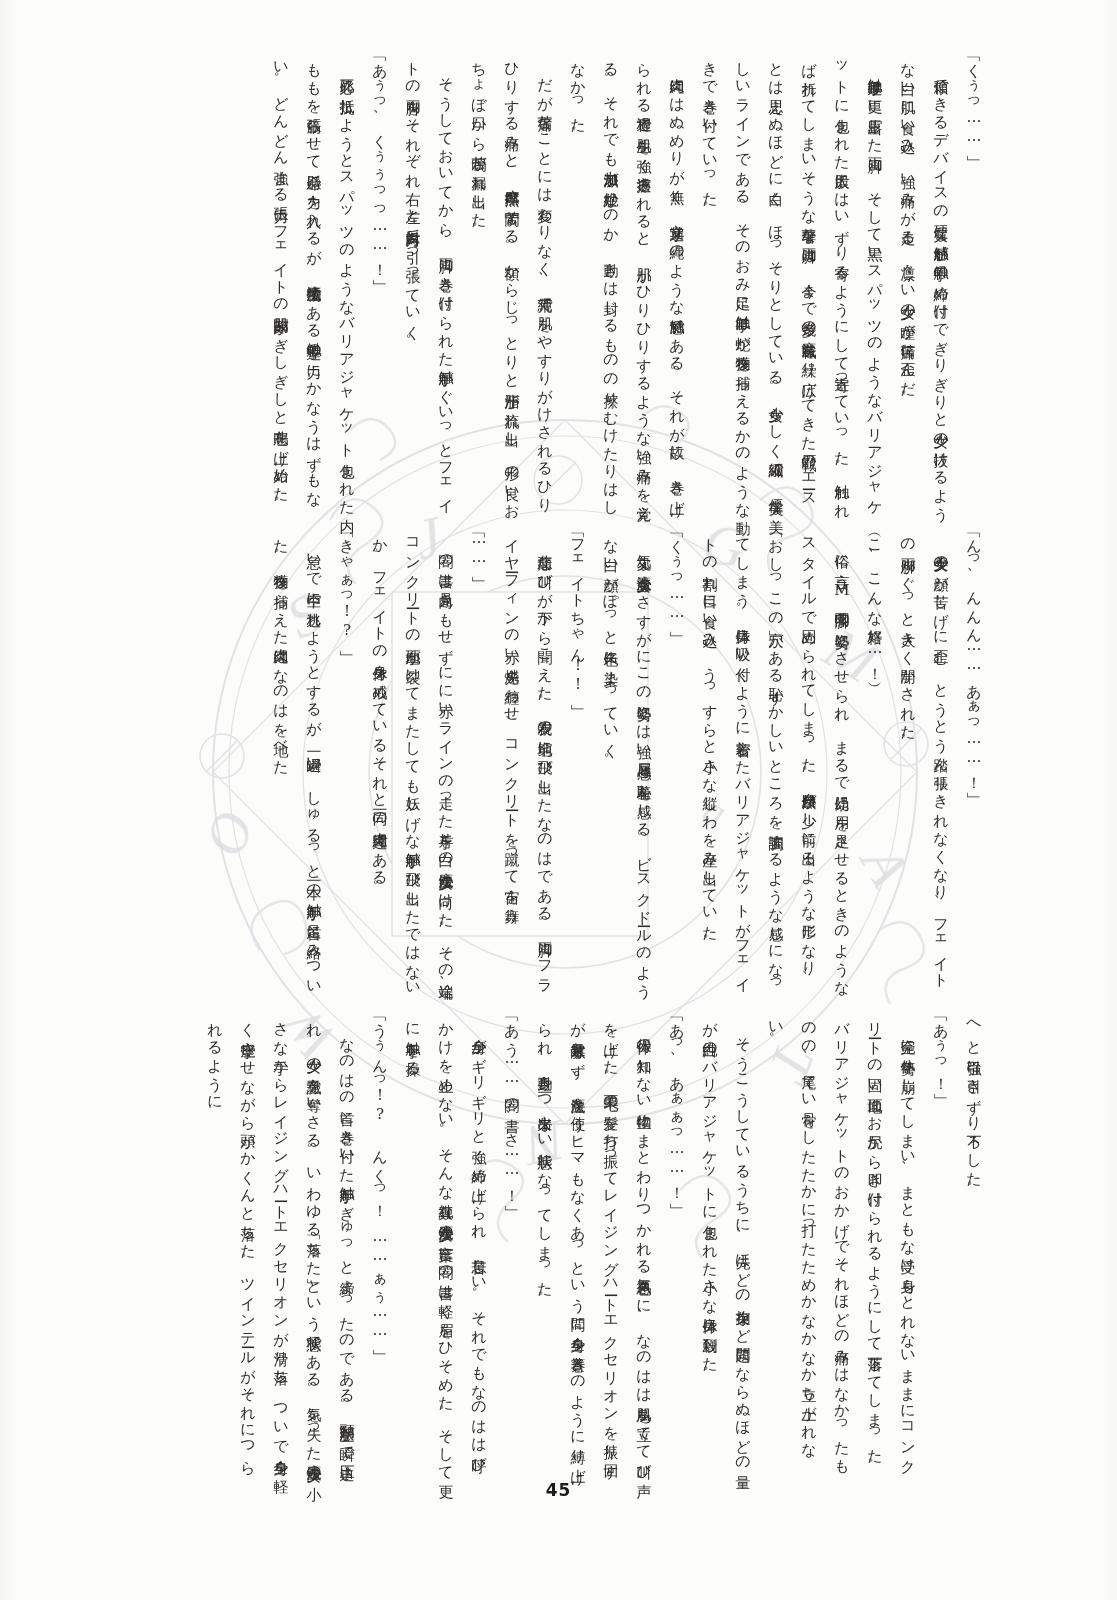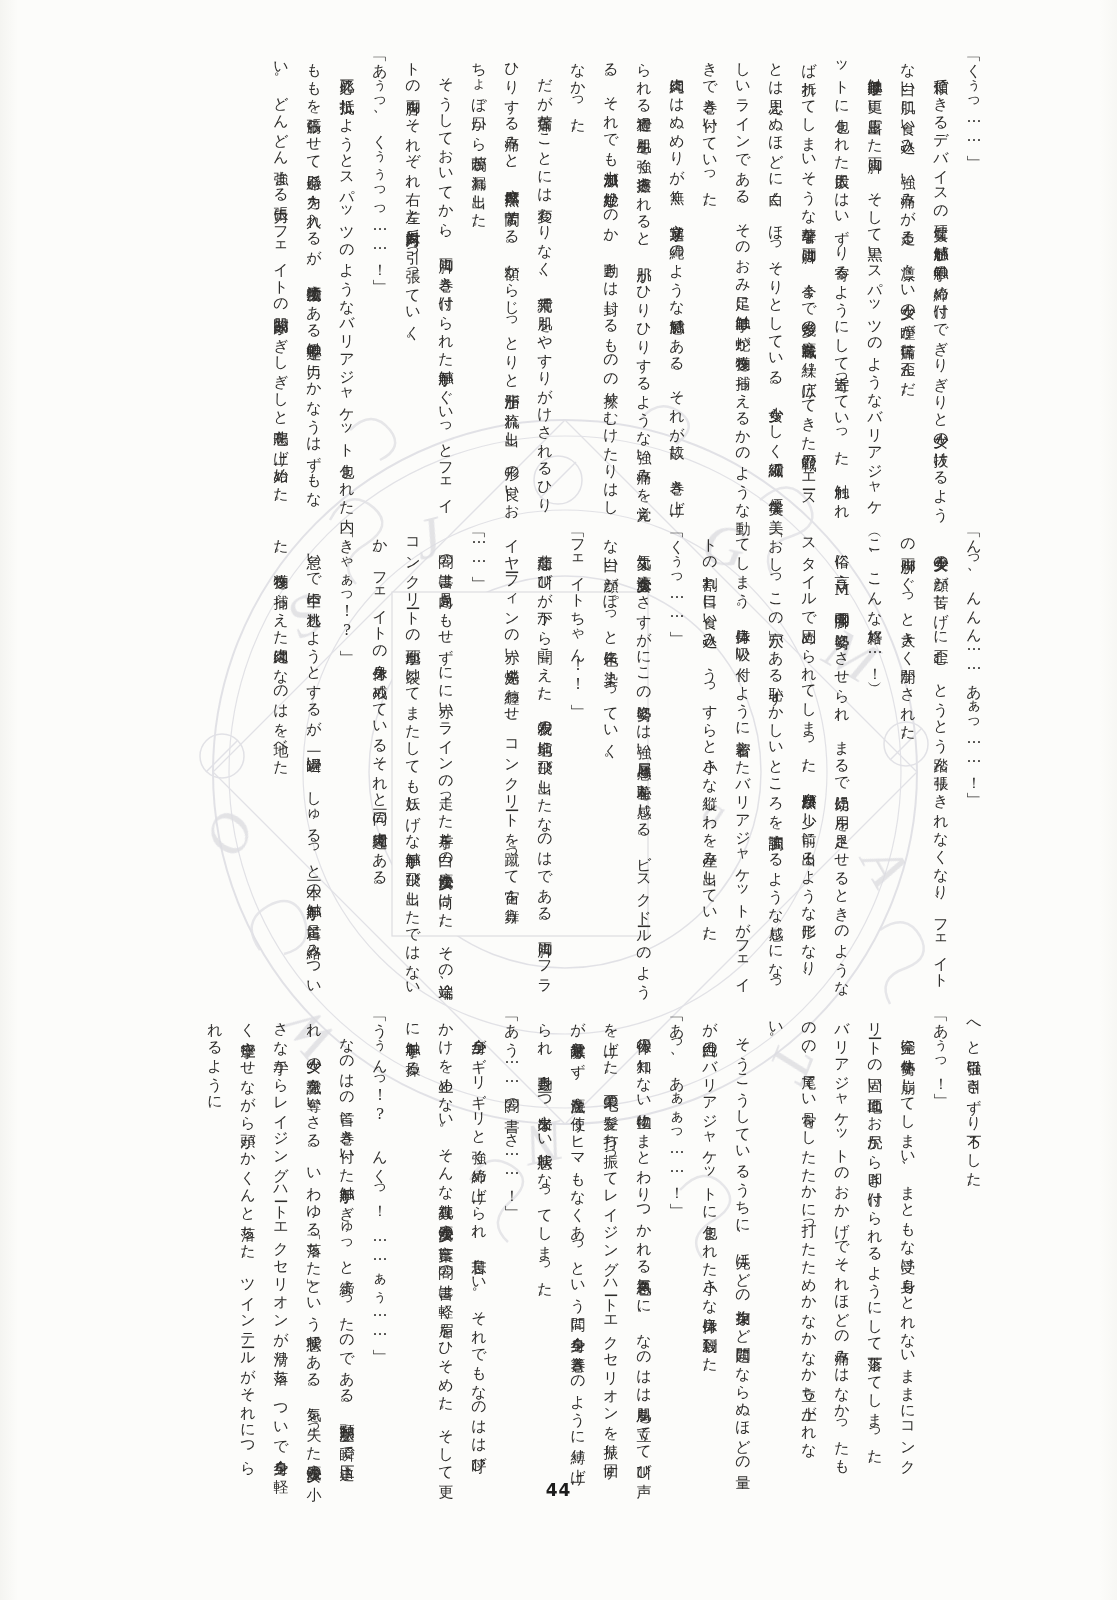--- a/index.html
+++ b/index.html
@@ -141,13 +141,13 @@
     <p class="indent">完全に体勢を崩してしまい、まともな受け身もとれないままにコンクリートの固い地面にお尻から叩き付けられるようにして落下してしまった。バリアジャケットのおかげでそれほどの痛みはなかったものの、尾てい骨をしたたかに打ったためかなかなか立ち上がれない。</p>
     <p class="indent">そうこうしているうちに、先ほどの拘束など問題にならぬほどの量が純白のバリアジャケットに包まれた小さな身体に殺到した。</p>
     <p>「あっ、あぁぁっ……！」</p>
     <p class="indent">得体の知れない生物にまとわりつかれる気色悪さに、なのはは鳥肌を立てて叫び声を上げた。栗毛の髪を打ち振ってレイジングハートエクセリオンを振り回すが衆寡敵せず、魔法を使うヒマもなくあっという間に全身を簀巻きのように縛り上げられ、身動き一つ出来ない状態になってしまった。</p>
     <p>「あう……闇の書、さ……！」</p>
     <p class="indent">全身がギリギリと強く締め上げられ、息苦しい。それでもなのはは呼びかけを止めない。そんな純真な魔法少女の言葉に闇の書は軽く眉をひそめた。そして更に触手を操る。</p>
     <p>「うぅんっ!?　んくっ！　……ぁぅ……」</p>
     <p class="indent">なのはの首に巻き付いた触手がぎゅっと締まったのである。頸動脈が一瞬で圧迫され、少女の意識を奪いさる。いわゆる「落ちた」という状態である。気を失った魔法少女の小さな手からレイジングハートエクセリオンが滑り落ち、ついで全身を軽く痙攣させながら頭がかくんと落ちた。ツインテールがそれにつられるように</p>
   </section>
 
-<div id="pageNumber">44</div>
+<div id="pageNumber">45</div>
 
 </body></html>

